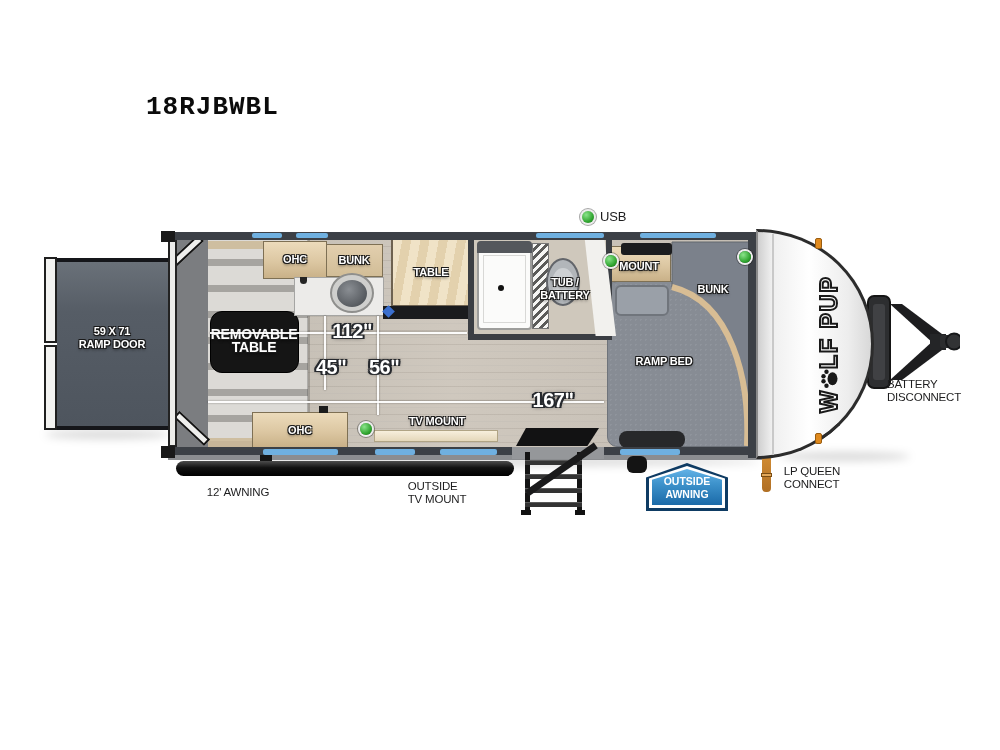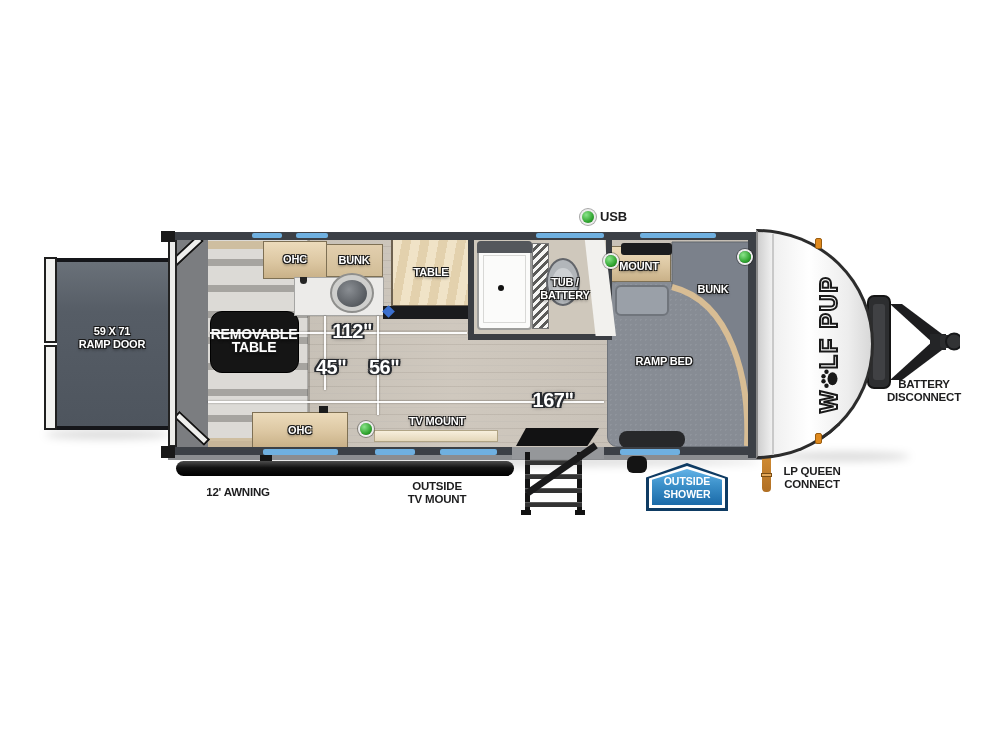--- a/index.html
+++ b/index.html
@@ -6,21 +6,21 @@
   html,body{background:#fff}
   #plan{position:relative;width:1000px;height:750px;background:#fff;
         font-family:"Liberation Sans",sans-serif;overflow:hidden}
   .abs{position:absolute}
   .ctr{transform:translate(-50%,-50%)}
   .lbl{color:#fff;font-weight:700;font-size:11px;line-height:1.15;text-align:center;
        letter-spacing:-.2px;white-space:nowrap;
        text-shadow:-1px -1px 0 #1a1a1a,1px -1px 0 #1a1a1a,-1px 1px 0 #1a1a1a,1px 1px 0 #1a1a1a,0 2px 3px rgba(0,0,0,.55)}
   .dim{font-size:20px;font-weight:800;letter-spacing:-.5px;
        text-shadow:-2px -1px 0 #26292e,2px -1px 0 #26292e,-2px 1px 0 #26292e,2px 1px 0 #26292e,0 0 4px rgba(0,0,0,.65)}
-  .xlbl{color:#1d1d1e;font-weight:700;font-size:11.5px;line-height:1.12;text-align:center;
+  .xlbl{color:#1d1d1e;font-weight:400;font-size:11.5px;line-height:1.12;
         letter-spacing:-.2px;white-space:nowrap}
   .title{font-family:"Liberation Mono","DejaVu Sans Mono",monospace;font-size:26px;font-weight:600;
          color:#0b0b0b;letter-spacing:1px}
   .wline{background:rgba(255,255,255,.92);box-shadow:0 0 2px rgba(0,0,0,.45)}
   .gdot{width:12px;height:12px;border-radius:50%;
         background:radial-gradient(circle at 35% 32%,#8ae48a,#2fa42f 62%,#156e15);
         box-shadow:0 0 0 2px #ededed,0 0 0 3px rgba(0,0,0,.35)}
   .wood{background:linear-gradient(180deg,#ecdbbb,#dcc7a2 55%,#c9b188);border:1px solid #7e7054}
   .grain{background:repeating-linear-gradient(100deg,#f0e3c7 0 9px,#e3d1ad 9px 18px);border:2px solid #6e6250}
   .wall{background:#3c4046}
@@ -33,20 +33,21 @@
   .gstripe{background:repeating-linear-gradient(180deg,#dcdad6 0 19px,#a6a4a0 19px 26px)}
   .bed{background-color:#878c94;background-image:radial-gradient(rgba(255,255,255,.07) 1px,transparent 1px);
        background-size:5px 5px}
   .two div{line-height:12.5px}
 </style>
 </head>
 <body>
 
 <div id="plan">
 
+  <div class="abs title" style="left:146px;top:92px">18RJBWBL</div>
 
   <div class="abs shadow" style="left:45px;top:430px;width:125px;height:9px"></div>
   <div class="abs shadow" style="left:180px;top:457px;width:580px;height:9px"></div>
   <div class="abs shadow" style="left:780px;top:452px;width:130px;height:9px"></div>
 
   <div class="abs" style="left:44px;top:257px;width:13px;height:86px;background:#f3f3f1;border:2px solid #1f1f1f"></div>
   <div class="abs" style="left:44px;top:345px;width:13px;height:85px;background:#f3f3f1;border:2px solid #1f1f1f"></div>
   <div class="abs" style="left:57px;top:258px;width:111px;height:172px;border-top:4px solid #15161a;border-bottom:4px solid #15161a;background:linear-gradient(180deg,#6a7179,#565d66 30%,#4e555e)"></div>
   <div class="abs lbl two ctr" style="left:112px;top:337px">
     <div>59 X 71</div>
@@ -138,21 +139,21 @@
 
   <div class="abs" style="left:260px;top:455px;width:12px;height:9px;background:#151515"></div>
   <div class="abs" style="left:176px;top:461px;width:338px;height:15px;border-radius:8px;background:linear-gradient(180deg,#4d4d4d,#111 45%,#000)"></div>
 
   <div class="abs" style="left:627px;top:456px;width:20px;height:17px;background:#141414;border-radius:6px"></div>
   <div class="abs" style="left:646px;top:463px;width:82px;height:48px;background:#0e3b63;clip-path:polygon(50% 0,100% 30%,100% 100%,0 100%,0 30%)"></div>
   <div class="abs" style="left:649px;top:466px;width:76px;height:42px;background:#fff;clip-path:polygon(50% 0,100% 30%,100% 100%,0 100%,0 30%)"></div>
   <div class="abs" style="left:652px;top:469px;width:70px;height:36px;background:linear-gradient(180deg,#62b2e6,#3e93cc 40%,#1b6aa8);clip-path:polygon(50% 0,100% 30%,100% 100%,0 100%,0 30%)"></div>
   <div class="abs two" style="left:652px;top:475px;width:70px;text-align:center;color:#fff;font-weight:700;font-size:10.5px">
     <div>OUTSIDE</div>
-    <div>SHOWER</div>
+    <div>AWNING</div>
   </div>
 
   <div class="abs" style="left:762px;top:439px;width:9px;height:53px;border-radius:0 0 4px 4px;background:linear-gradient(180deg,#8a5a20,#cf8a33 35%,#b06f24)"></div>
   <div class="abs" style="left:761px;top:473px;width:11px;height:4px;background:#e3a85a;border:1px solid #7a4d15"></div>
 
   <svg class="abs" style="left:866px;top:290px" width="94" height="104" viewBox="0 0 94 104">
     <rect x="2" y="6" width="22" height="92" rx="6" fill="#2d2e30" stroke="#151515" stroke-width="2"></rect>
     <rect x="7" y="14" width="12" height="76" rx="3" fill="#404144"></rect>
     <polygon points="24,14 36,14 76,44 68,54" fill="#1d1d1f"></polygon>
     <polygon points="24,90 36,90 76,60 68,50" fill="#1d1d1f"></polygon>

